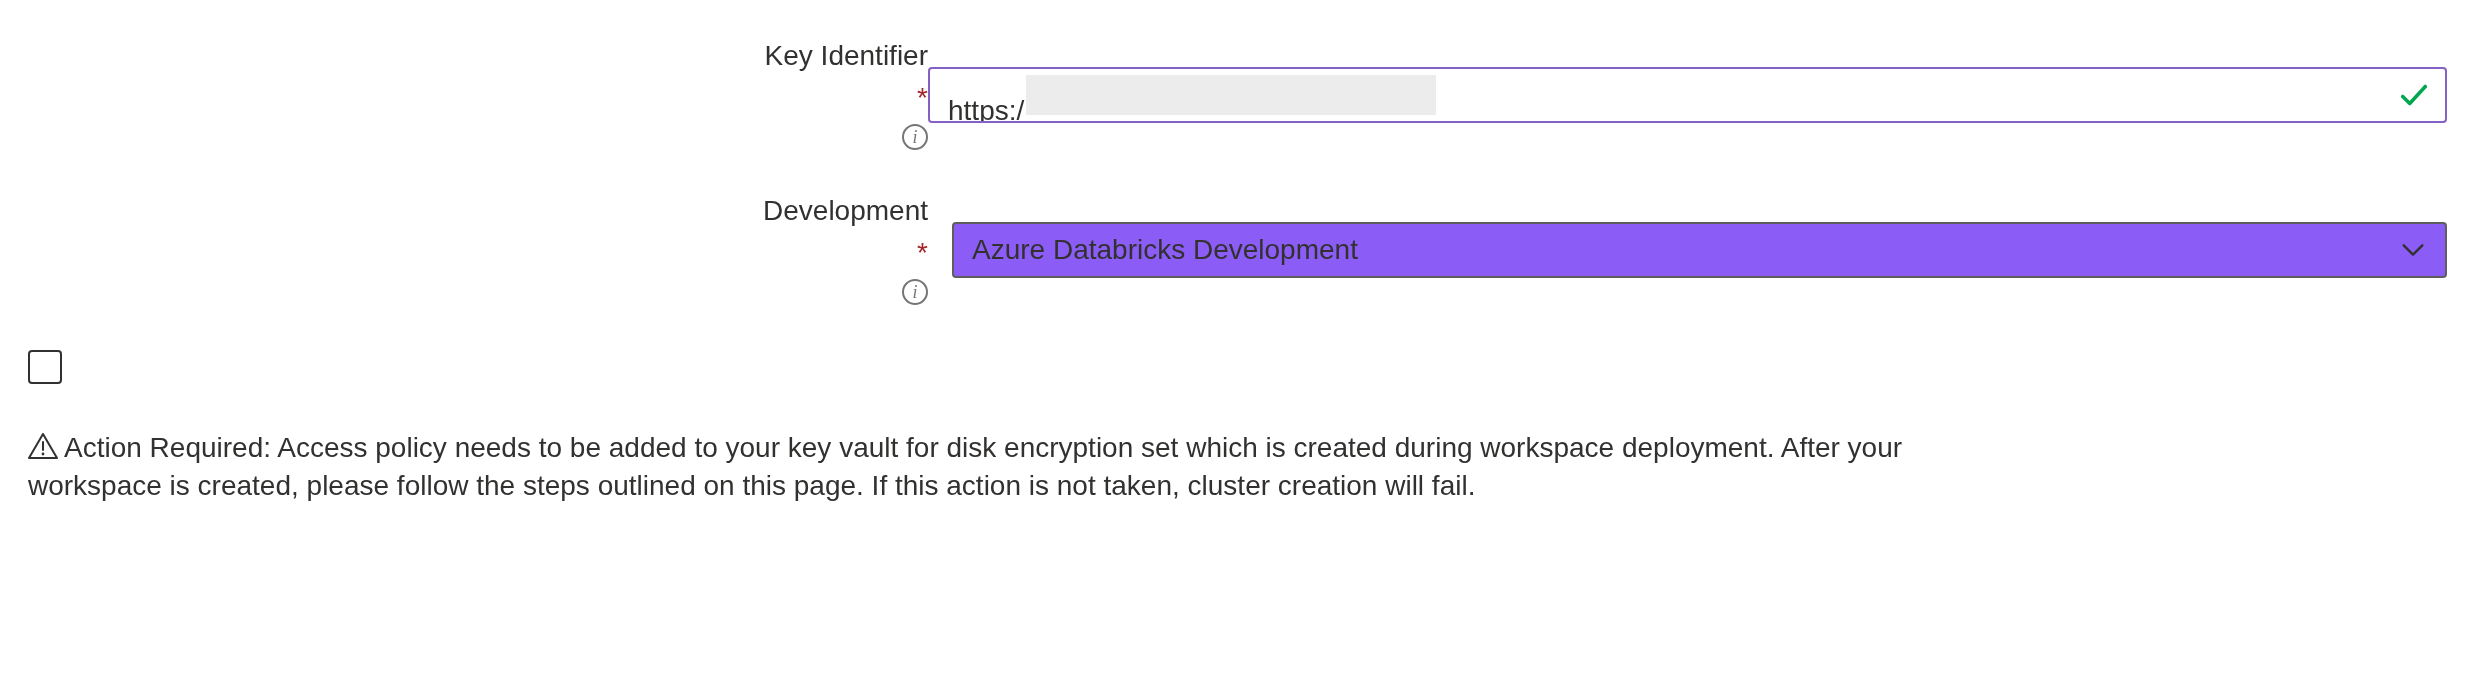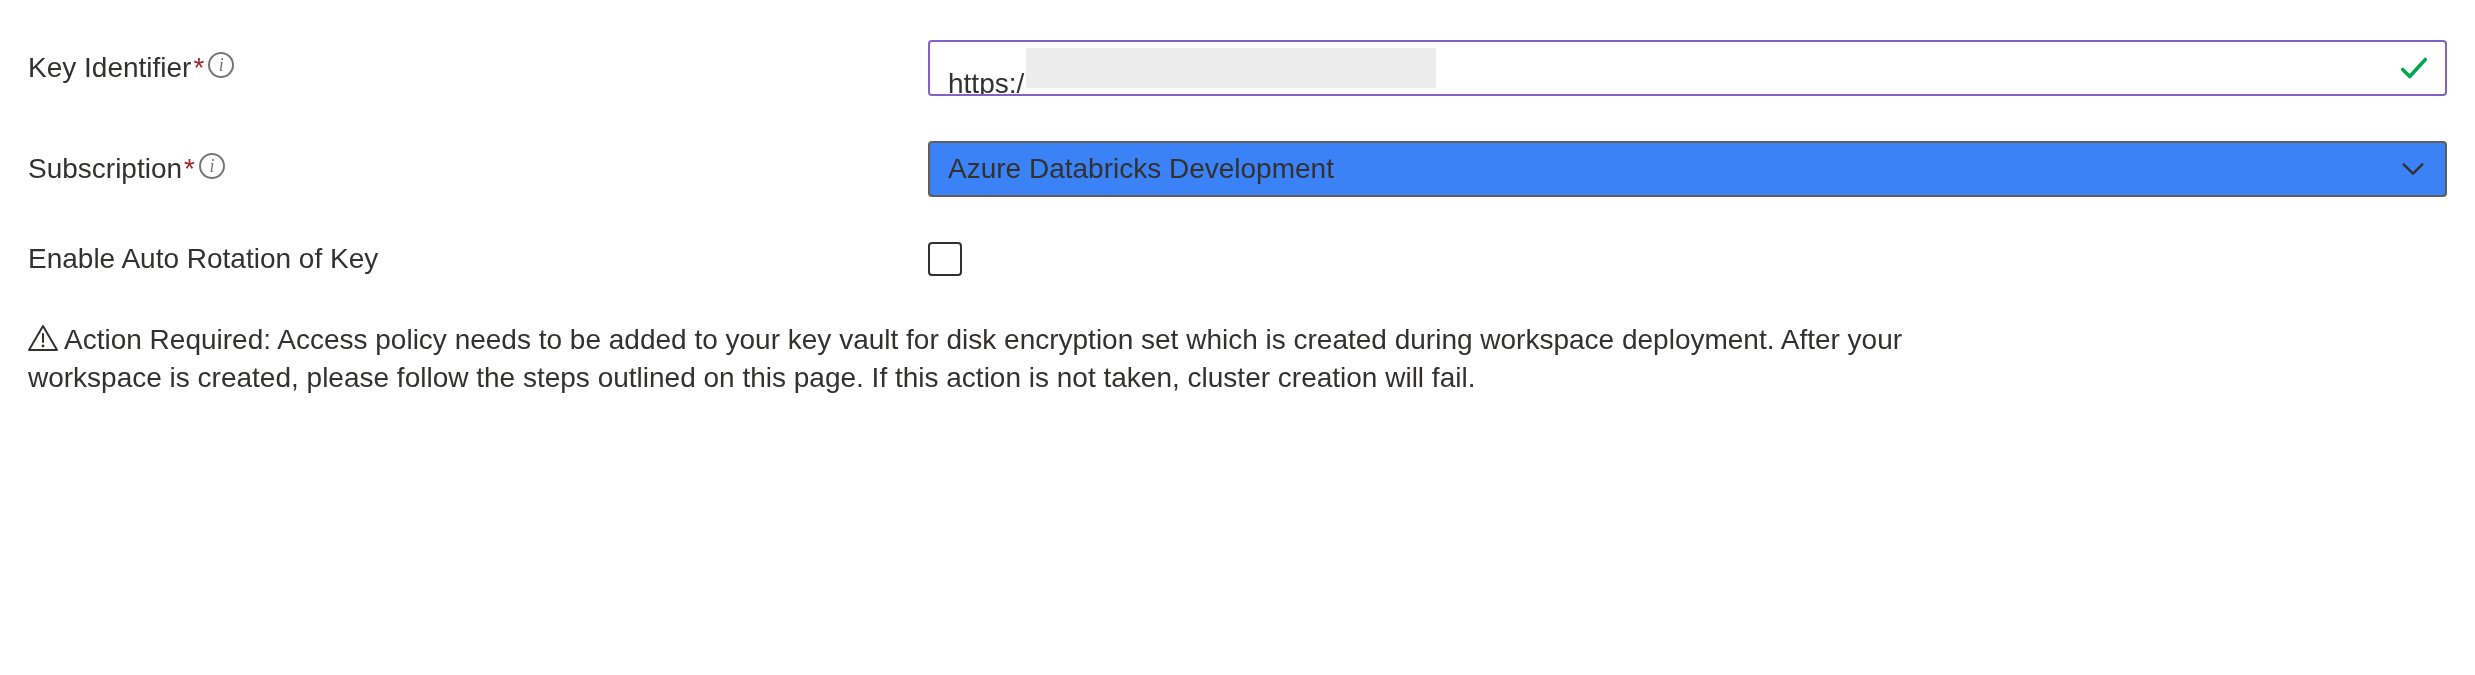--- a/index.html
+++ b/index.html
@@ -16,21 +16,23 @@
       padding: 40px 28px 0 28px;
     }
     .form-row {
       display: flex;
       align-items: center;
       margin-bottom: 45px;
     }
     .label-col {
       width: 900px;
       display: flex;
-      align-items: flex-start;
+      align-items: flex-end;
+      gap: 10px;
+      flex-direction: column;
     }
     .label-text {
       color: #323130;
     }
     .req {
       color: #a4262c;
       margin-left: 2px;
     }
     .info-icon {
       width: 26px;
@@ -99,24 +101,25 @@
       display: block;
       width: 34px;
       height: 34px;
     }
     .select-wrapper {
       position: relative;
       width: 100%;
       height: 56px;
       border: 2px solid #605e5c;
       border-radius: 4px;
-      background: #3b82f6;
+      background: #8b5cf6;
       display: flex;
       align-items: center;
       padding: 0 60px 0 18px;
+      margin-left: 24px;
     }
     .select-text {
       color: #323130;
     }
     .chevron {
       position: absolute;
       right: 18px;
       top: 50%;
       transform: translateY(-50%);
     }
@@ -177,42 +180,39 @@
           <svg viewBox="0 0 24 24" fill="none" stroke="#00a650" stroke-width="2.5" stroke-linecap="round" stroke-linejoin="round">
             <polyline points="4 13 9 18 20 6"></polyline>
           </svg>
         </span>
       </div>
     </div>
   </div>
 
   <div class="form-row">
     <div class="label-col">
-      <span class="label-text">Subscription</span>
+      <span class="label-text">Development</span>
       <span class="req">*</span>
       <span class="info-icon">
           <span>i</span>
         </span>
     </div>
     <div class="control-col">
       <div class="select-wrapper">
         <span class="select-text">Azure Databricks Development</span>
         <span class="chevron">
           <svg viewBox="0 0 24 24" fill="none" stroke="#323130" stroke-width="2" stroke-linecap="round" stroke-linejoin="round">
             <polyline points="4 8 12 16 20 8"></polyline>
           </svg>
         </span>
       </div>
     </div>
   </div>
 
   <div class="form-row">
-    <div class="label-col">
-      <span class="label-text">Enable Auto Rotation of Key</span>
-    </div>
     <div class="control-col">
       <div class="checkbox"></div>
     </div>
   </div>
 
 </div>
 
 <div class="warning-row">
   <p class="warning-text">
     <span class="warning-icon">

